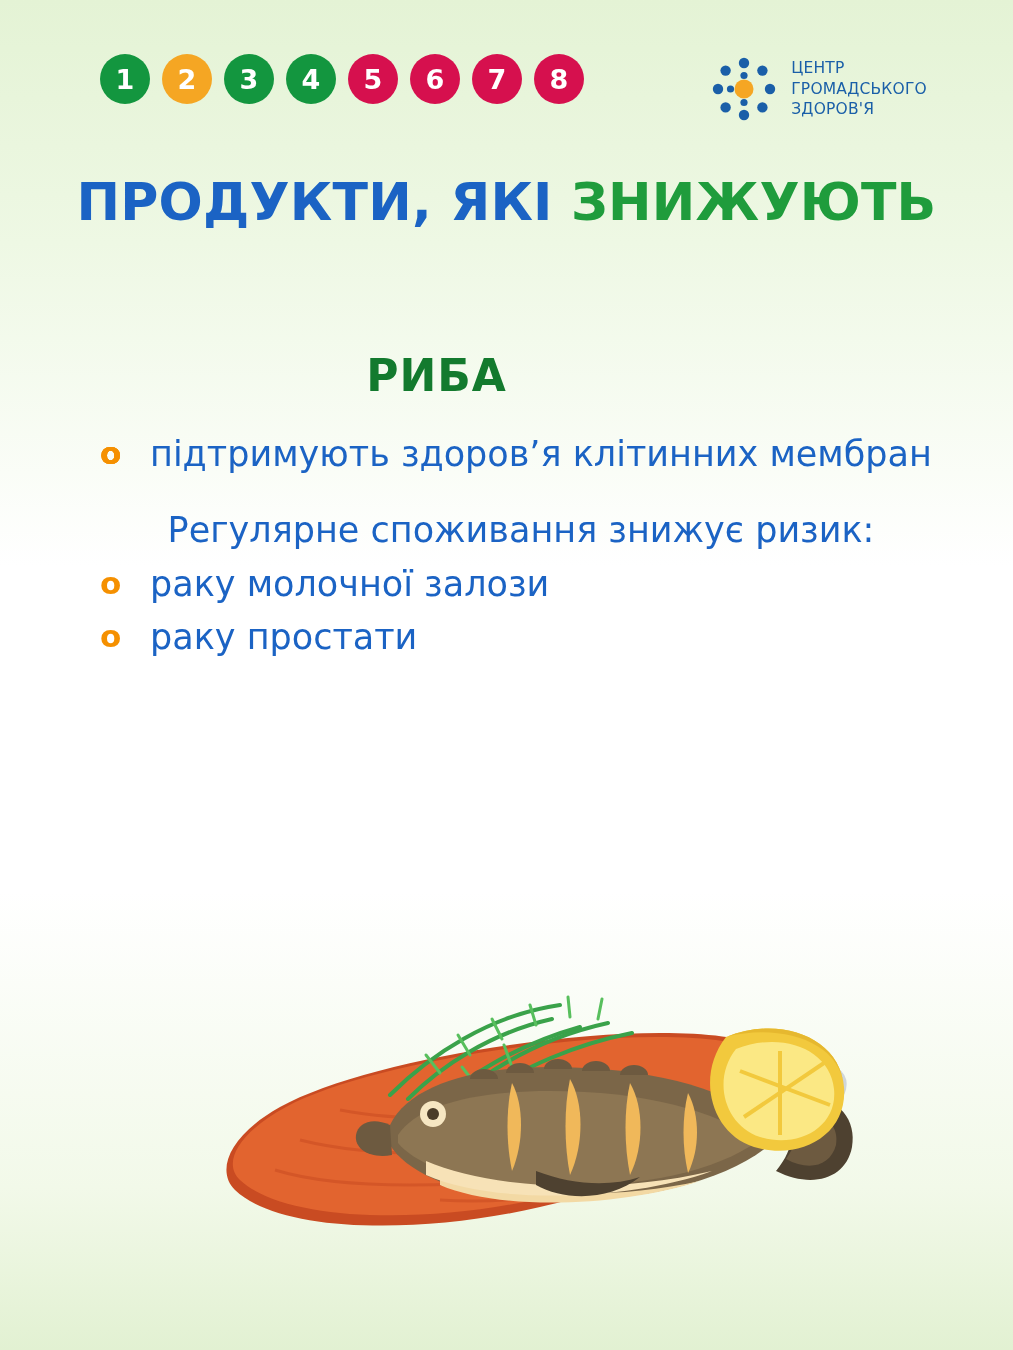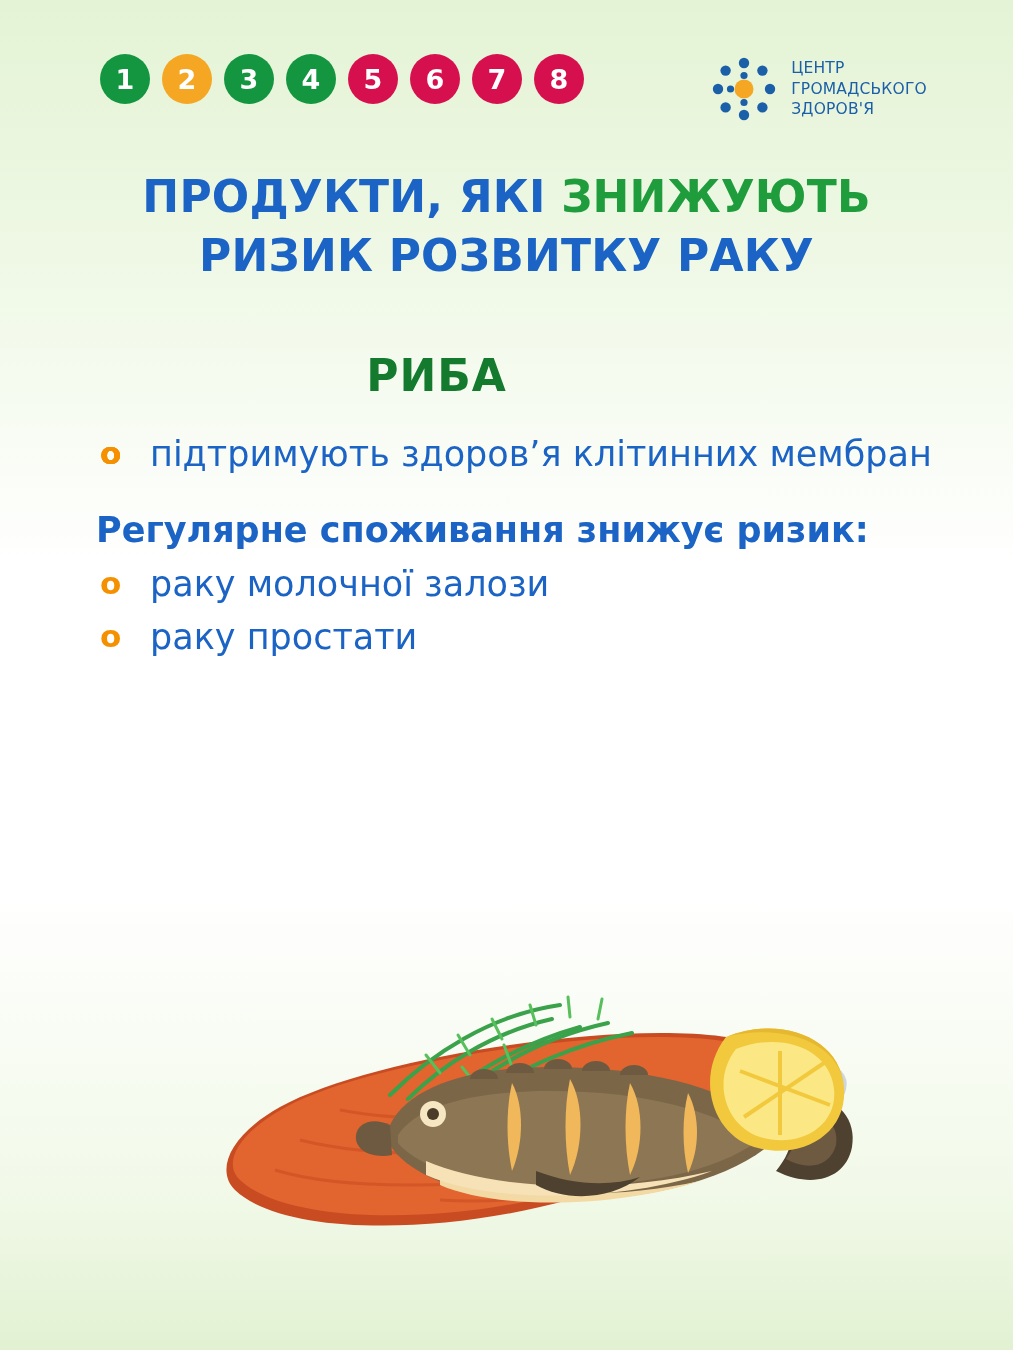--- a/index.html
+++ b/index.html
@@ -67,21 +67,21 @@
   }
   .logo-text div { white-space: nowrap; }
 
   
   .title {
     position: absolute;
     top: 168px;
     left: 0;
     width: 1013px;
     text-align: center;
-    font-size: 44px;
+    font-size: 52px;
     font-weight: bold;
     line-height: 1.33;
     color: #1b63c4;
     letter-spacing: 0.2px;
   }
   .title .green { color: #1f9c3c; }
 
   .subtitle {
     position: absolute;
     top: 350px;
@@ -122,24 +122,25 @@
   ul.bullets li .marker {
     position: absolute;
     left: 4px;
     top: 2px;
     color: #f59000;
     font-weight: bold;
     font-size: 31px;
   }
   .section-head {
     font-size: 35px;
-    font-weight: bold;
+    font-weight: normal;
     margin-top: 30px;
     margin-bottom: 8px;
     line-height: 1.3;
+    text-align: center;
   }
 
   
   .illustration {
     position: absolute;
     left: 140px;
     top: 975px;
     width: 760px;
     height: 300px;
   }
@@ -199,21 +200,20 @@
     <div class="logo-text">
       <div>ЦЕНТР</div>
       <div>ГРОМАДСЬКОГО</div>
       <div>ЗДОРОВ'Я</div>
     </div>
   </div>
 </div>
 
 <div class="title">
   <span>ПРОДУКТИ, ЯКІ </span><span class="green">ЗНИЖУЮТЬ</span><br>
-  <span>РИЗИК РОЗВИТКУ РАКУ</span>
 </div>
 
 <div class="subtitle">РИБА</div>
 
 <div class="content">
 
 
   <ul class="bullets">
     <li>
       <span class="marker">o</span>

